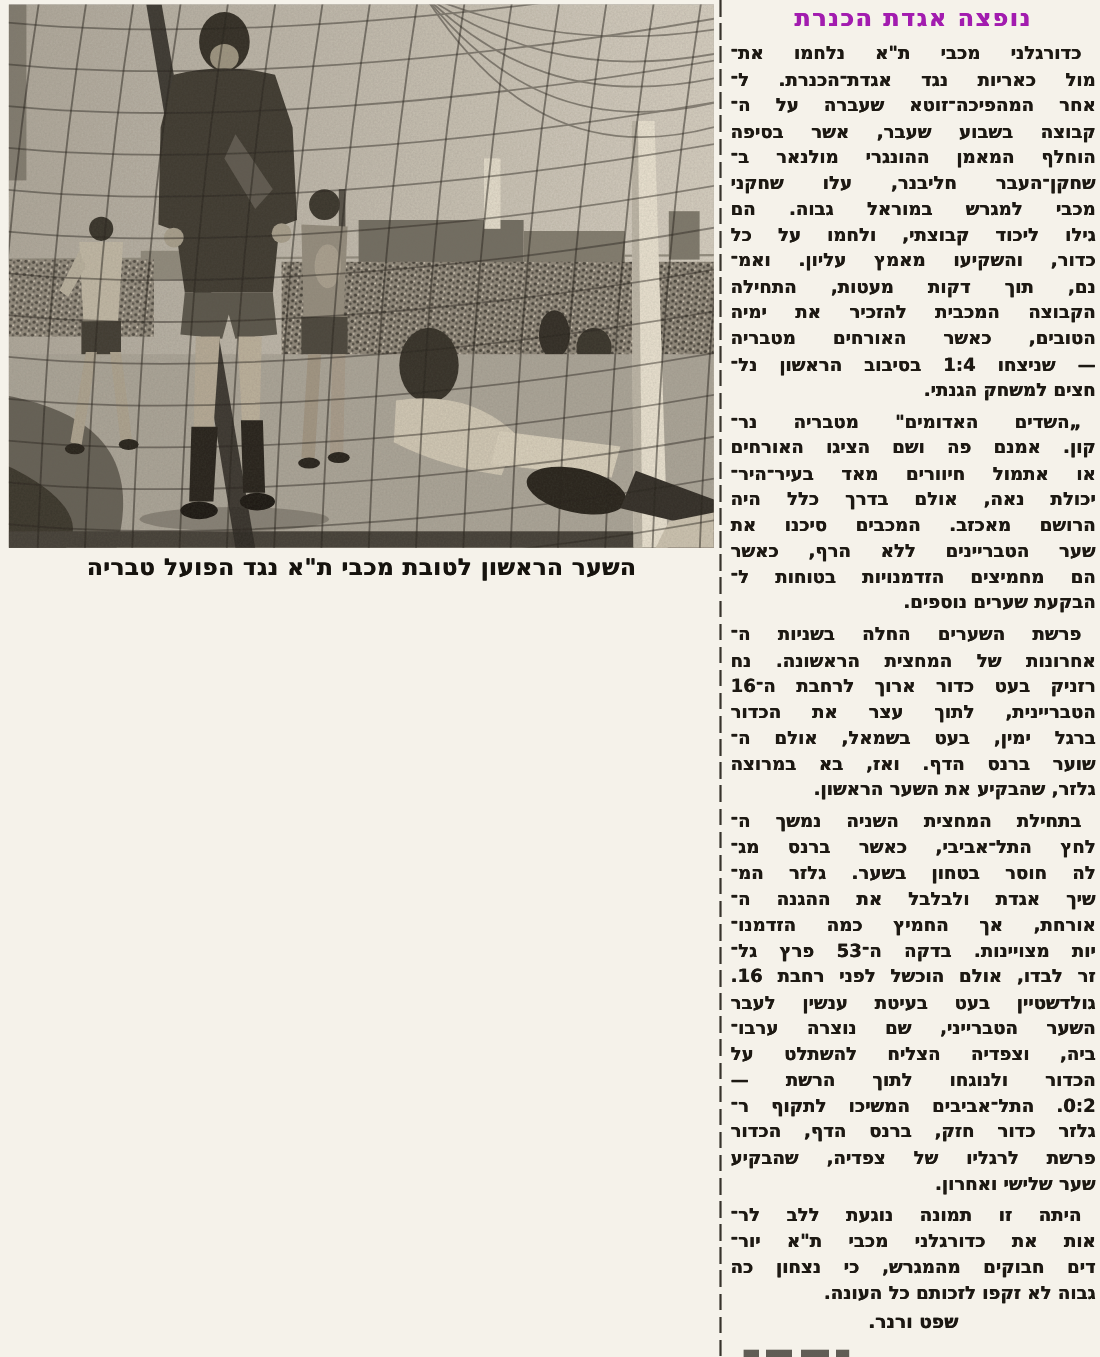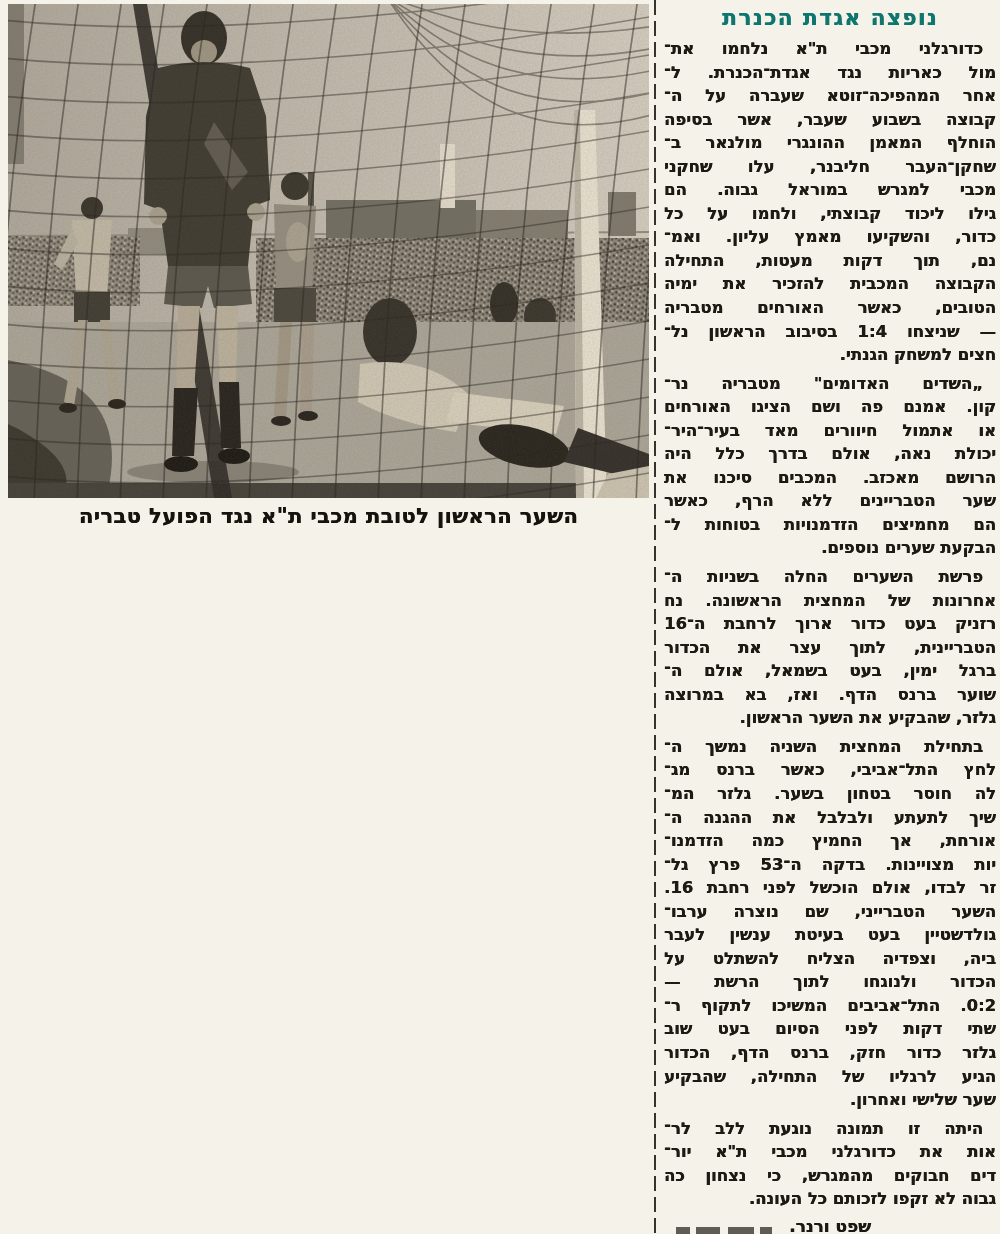--- a/index.html
+++ b/index.html
@@ -28,21 +28,21 @@
     position:absolute;left:654px;top:0;width:2px;height:1234px;
     background:repeating-linear-gradient(180deg,#37332c 0 15px,rgba(0,0,0,0) 15px 21px);
   }
   
   .col{
     position:absolute;left:664px;top:0;width:332px;
     direction:rtl;
   }
   .title{
     margin:5px 4px 7px;font-size:21.5px;font-weight:bold;text-align:center;
-    letter-spacing:1.5px;color:#0f766e;text-shadow:.55px 0 0 currentColor;
+    letter-spacing:1.5px;color:#a21caf;text-shadow:.55px 0 0 currentColor;
   }
   .para{margin:0 0 5px;}
   .tline{
     font-size:16.5px;line-height:23.55px;font-weight:bold;
     color:#1d1913;text-shadow:.35px 0 0 currentColor;
     text-align:justify;text-align-last:justify;
     overflow:hidden;white-space:nowrap;
   }
   .tline.tfirst{padding-right:13px;}
   .tline.tlast{text-align-last:start;white-space:normal;}
@@ -246,32 +246,31 @@
         <div class="tline">רזניק בעט כדור ארוך לרחבת ה־16</div>
         <div class="tline">הטבריינית, לתוך עצר את הכדור</div>
         <div class="tline">ברגל ימין, בעט בשמאל, אולם ה־</div>
         <div class="tline">שוער ברנס הדף. ואז, בא במרוצה</div>
         <div class="tline tlast">גלזר, שהבקיע את השער הראשון.</div>
       </div>
     <div class="para">
         <div class="tline tfirst">בתחילת המחצית השניה נמשך ה־</div>
         <div class="tline">לחץ התל־אביבי, כאשר ברנס מג־</div>
         <div class="tline">לה חוסר בטחון בשער. גלזר המ־</div>
-        <div class="tline">שיך לתעתע ולבלבל את ההגנה ה־</div>
+        <div class="tline">שיך אגדת ולבלבל את ההגנה ה־</div>
         <div class="tline">אורחת, אך החמיץ כמה הזדמנו־</div>
         <div class="tline">יות מצויינות. בדקה ה־53 פרץ גל־</div>
         <div class="tline">זר לבדו, אולם הוכשל לפני רחבת 16.</div>
+        <div class="tline">גולדשטיין בעט בעיטת ענשין לעבר</div>
         <div class="tline">השער הטברייני, שם נוצרה ערבו־</div>
-        <div class="tline">גולדשטיין בעט בעיטת ענשין לעבר</div>
         <div class="tline">ביה, וצפדיה הצליח להשתלט על</div>
         <div class="tline">הכדור ולנוגחו לתוך הרשת —</div>
         <div class="tline">0:2. התל־אביבים המשיכו לתקוף ר־</div>
-        <div class="tline">שתי דקות לפני הסיום בעט שוב</div>
         <div class="tline">גלזר כדור חזק, ברנס הדף, הכדור</div>
-        <div class="tline">הגיע לרגליו של התחילה, שהבקיע</div>
+        <div class="tline">פרשת לרגליו של צפדיה, שהבקיע</div>
         <div class="tline tlast">שער שלישי ואחרון.</div>
       </div>
     <div class="para">
         <div class="tline tfirst">היתה זו תמונה נוגעת ללב לר־</div>
         <div class="tline">אות את כדורגלני מכבי ת"א יור־</div>
         <div class="tline">דים חבוקים מהמגרש, כי נצחון כה</div>
         <div class="tline tlast">גבוה לא זקפו לזכותם כל העונה.</div>
       </div>
     <div class="signoff">שפט ורנר.</div>
   </section>

